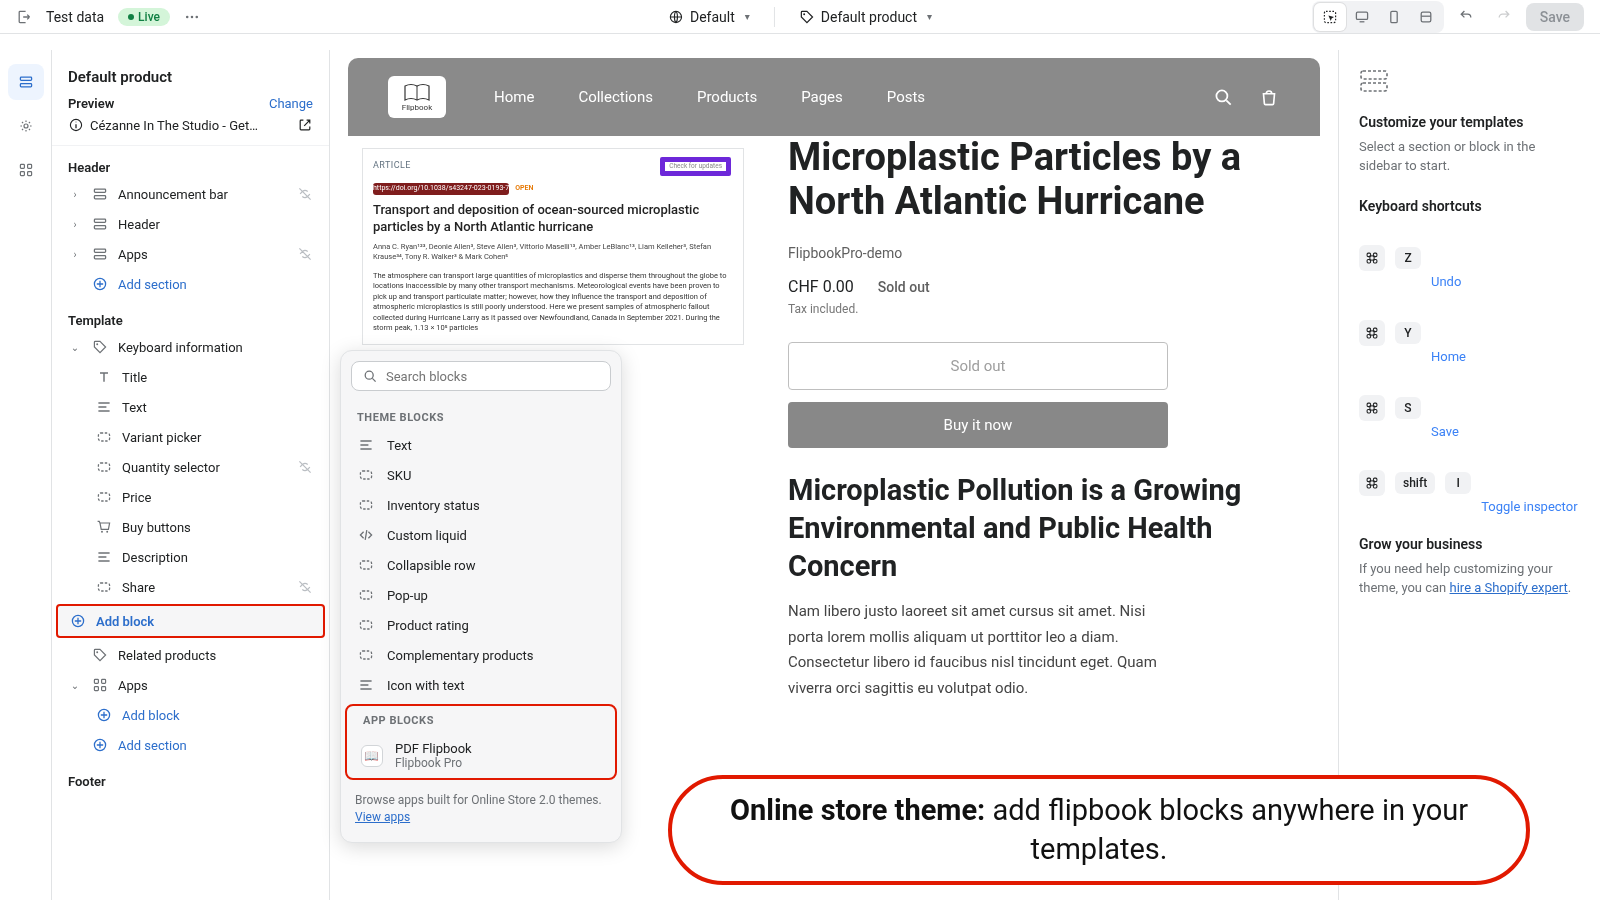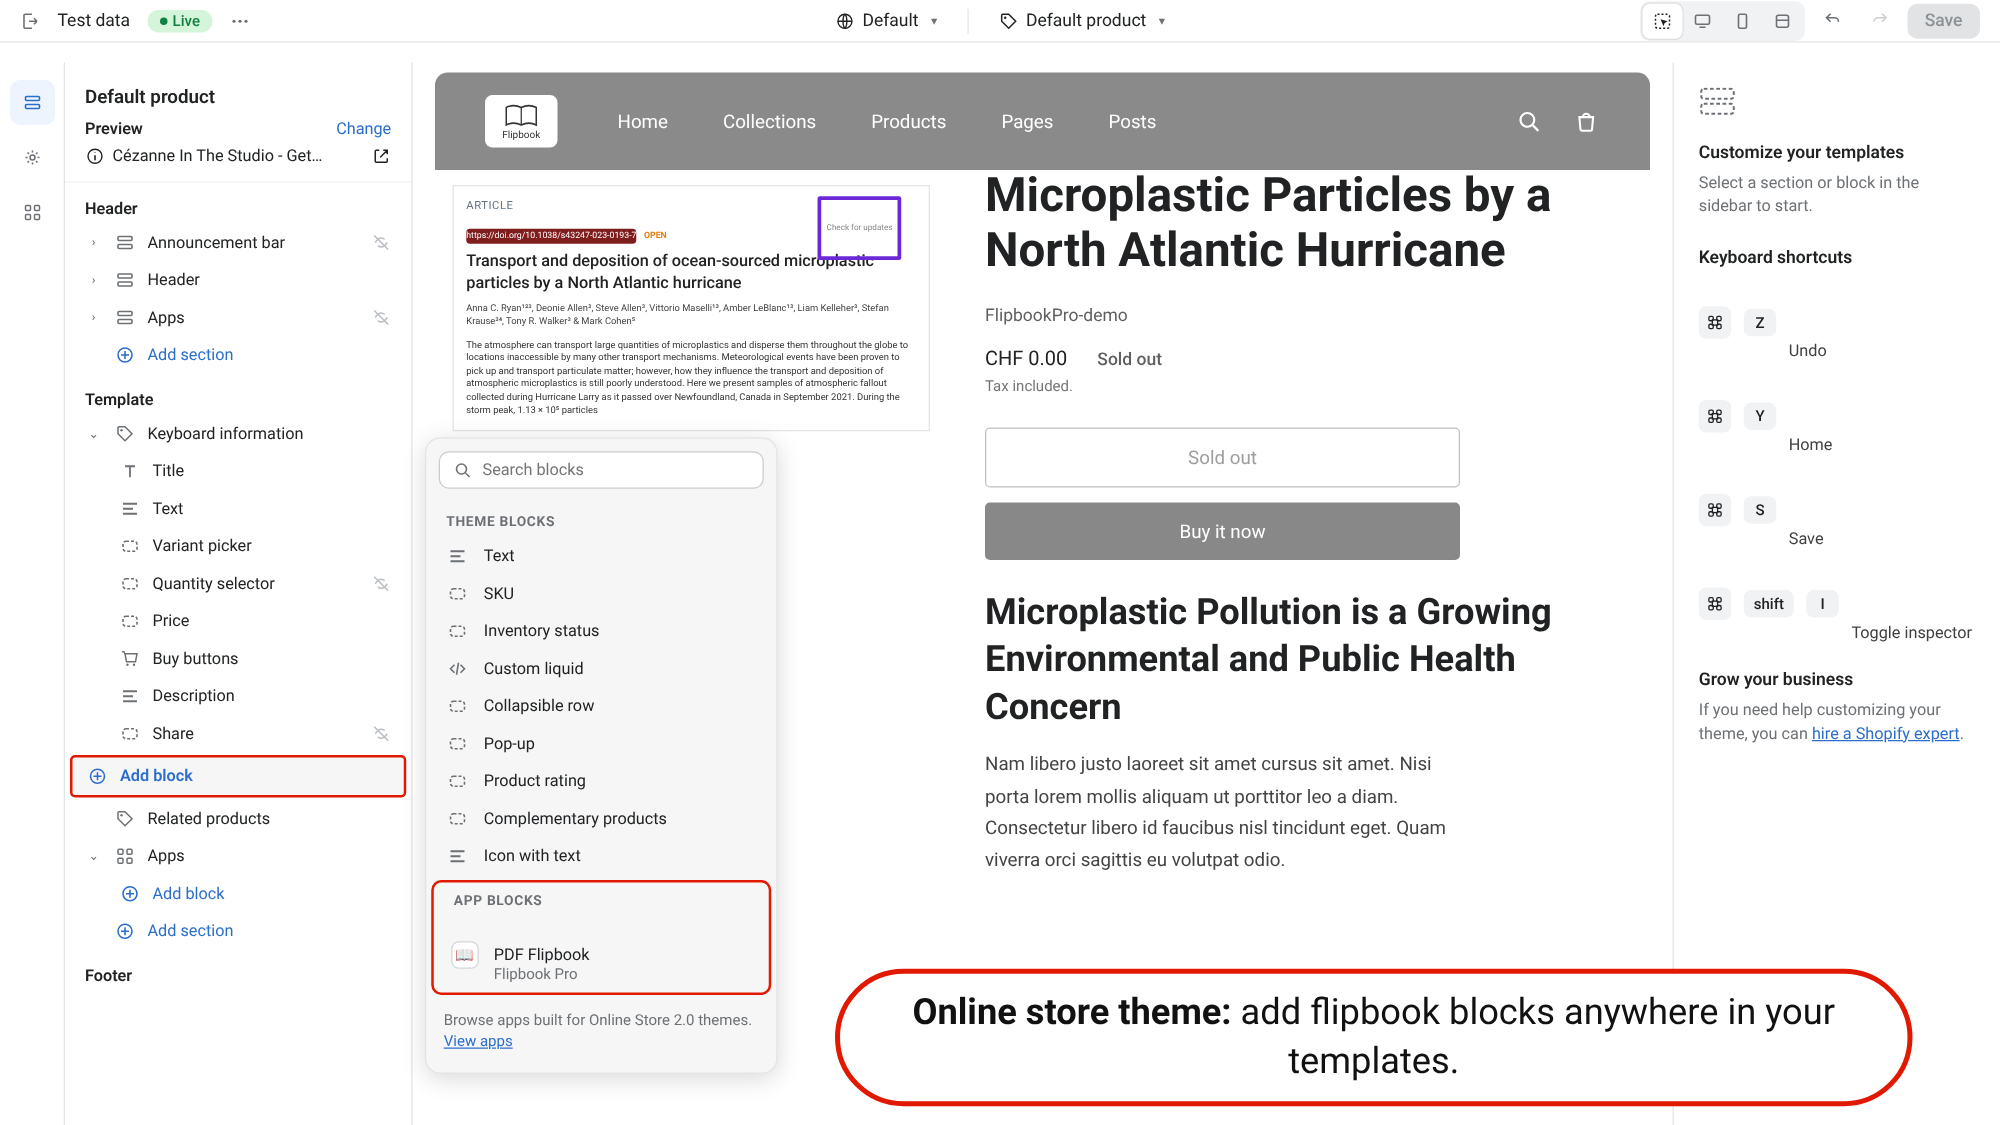--- a/index.html
+++ b/index.html
@@ -54,21 +54,21 @@
 
 .popover { position:absolute; left:340px; top:350px; width:282px; background:#f6f6f7; border-radius:12px; box-shadow:0 4px 20px rgba(0,0,0,.15); border:1px solid #e1e3e5; padding:10px 0 10px; z-index:20;}
 .po-search { margin:0 10px 8px; background:#fff; border:1px solid #c9cccf; border-radius:8px; display:flex; align-items:center; padding:6px 10px; gap:8px;}
 .po-search input { border:none; outline:none; flex:1; font-size:13px; background:transparent;}
 .po-heading { font-size:11px; font-weight:700; letter-spacing:.05em; color:#6d7175; padding:12px 16px 6px;}
 .po-item { display:flex; align-items:center; gap:12px; padding:7px 16px; font-size:13px; cursor:pointer;}
 .po-item .ic { width:18px; color:#6d7175;}
 .po-group-hl { border:2px solid #e11900; border-radius:8px; margin:4px;}
 .po-app { display:flex; align-items:center; gap:12px; padding:8px 14px;}
 .po-app-ic { width:22px; height:22px; background:#fff; border:1px solid #d2d5d8; border-radius:6px; display:flex; align-items:center; justify-content:center; font-size:12px;}
-.po-app-txt .t1 { font-size:13px;margin-top:16px;} .po-app-txt .t2 { font-size:12px; color:#6d7175;}
+.po-app-txt .t1 { font-size:13px;} .po-app-txt .t2 { font-size:12px; color:#6d7175;}
 .po-footer { font-size:12px; color:#6d7175; padding:8px 14px 6px; line-height:1.4;}
 .po-footer a { color:#2c6ecb; text-decoration:underline; cursor:pointer;}
 
 
 .canvas { position:absolute; left:348px; top:58px; width:972px; height:838px; background:#8a8a8a; border-radius:10px 10px 0 0; overflow:hidden;}
 .store-hdr { height:78px; display:flex; align-items:center; padding:0 40px; gap:48px;}
 .store-logo { width:58px; height:42px; background:#fff; border-radius:6px; display:flex; flex-direction:column; align-items:center; justify-content:center; font-size:8px; color:#333;}
 .store-logo svg { width:28px; height:20px;}
 .store-nav { display:flex; gap:44px; color:#fff; font-size:15px;}
 .store-nav span{cursor:pointer;}
@@ -97,21 +97,21 @@
 
 
 .rpanel { position:absolute; right:0; top:50px; bottom:0; width:262px; border-left:1px solid #e1e3e5; padding:16px 20px; display:flex; flex-direction:column; gap:8px;}
 .rp-icon-box { width:30px; height:30px; display:flex; align-items:center; justify-content:center; color:#6d7175; margin-bottom:6px;}
 .rp-h { font-size:14px; font-weight:600; margin-top:4px;}
 .rp-t { font-size:13px; color:#6d7175; line-height:1.45;}
 .rp-t a { color:#2c6ecb; text-decoration:underline;}
 .kb-row { display:flex; align-items:center; gap:10px; margin-top:6px;}
 .kbd { background:#f1f2f4; border-radius:6px; padding:4px 8px; font-size:12px; min-width:26px; text-align:center; color:#202223; font-weight:500;}
 .kbd.sq { width:26px; height:26px; display:flex; align-items:center; justify-content:center; padding:0;}
-.kb-lbl { font-size:13px; color:#404040;margin-top:46px;}
+.kb-lbl { font-size:13px; color:#3b82f6;margin-top:46px;}
 
 
 .callout { position:absolute; left:668px; top:775px; width:862px; height:110px; border:4px solid #e11900; border-radius:55px; background:#fff; display:flex; align-items:center; justify-content:center; padding:0 40px; text-align:center; z-index:30;}
 .callout-txt { font-size:29px; line-height:1.35; color:#111;}
 .callout-txt b { font-weight:700;}
 </style>
 </head>
 <body>
 
 <svg width="0" height="0" style="position:absolute">
@@ -569,21 +569,21 @@
       <span class="icon" style="width:22px;height:22px">
           <svg>
             <use href="#i-bag"></use>
           </svg>
         </span>
     </div>
   </div>
   <div class="store-body">
     <div class="product-media">
       <div class="article-card">
-        <div style="position:absolute;top:8px;right:22px;font-size:6.5px;color:#888;border:3px solid #6d28d9;padding:18px 4px;border-radius:2px">Check for updates</div>
+        <div style="position:absolute;top:8px;right:12px;font-size:6.5px;color:#888;border:5px solid #6d28d9;padding:0 4px;border-radius:2px">Check for updates</div>
         <div class="tag">ARTICLE</div>
         <div><span class="doi">https://doi.org/10.1038/s43247-023-0193-7</span><span class="open">OPEN</span></div>
         <div class="ttl">Transport and deposition of ocean-sourced microplastic particles by a North Atlantic hurricane</div>
         <div class="auth">Anna C. Ryan¹²³, Deonie Allen³, Steve Allen³, Vittorio Maselli¹³, Amber LeBlanc¹³, Liam Kelleher³, Stefan Krause³⁴, Tony R. Walker³ &amp; Mark Cohen⁵</div>
         <div class="abs">The atmosphere can transport large quantities of microplastics and disperse them throughout the globe to locations inaccessible by many other transport mechanisms. Meteorological events have been proven to pick up and transport particulate matter; however, how they influence the transport and deposition of atmospheric microplastics is still poorly understood. Here we present samples of atmospheric fallout collected during Hurricane Larry as it passed over Newfoundland, Canada in September 2021. During the storm peak, 1.13 × 10⁵ particles</div>
       </div>
     </div>
     <div class="product-info">
       <div class="p-title">Microplastic Particles by a North Atlantic Hurricane</div>
       <div class="p-vendor">FlipbookPro-demo</div>

